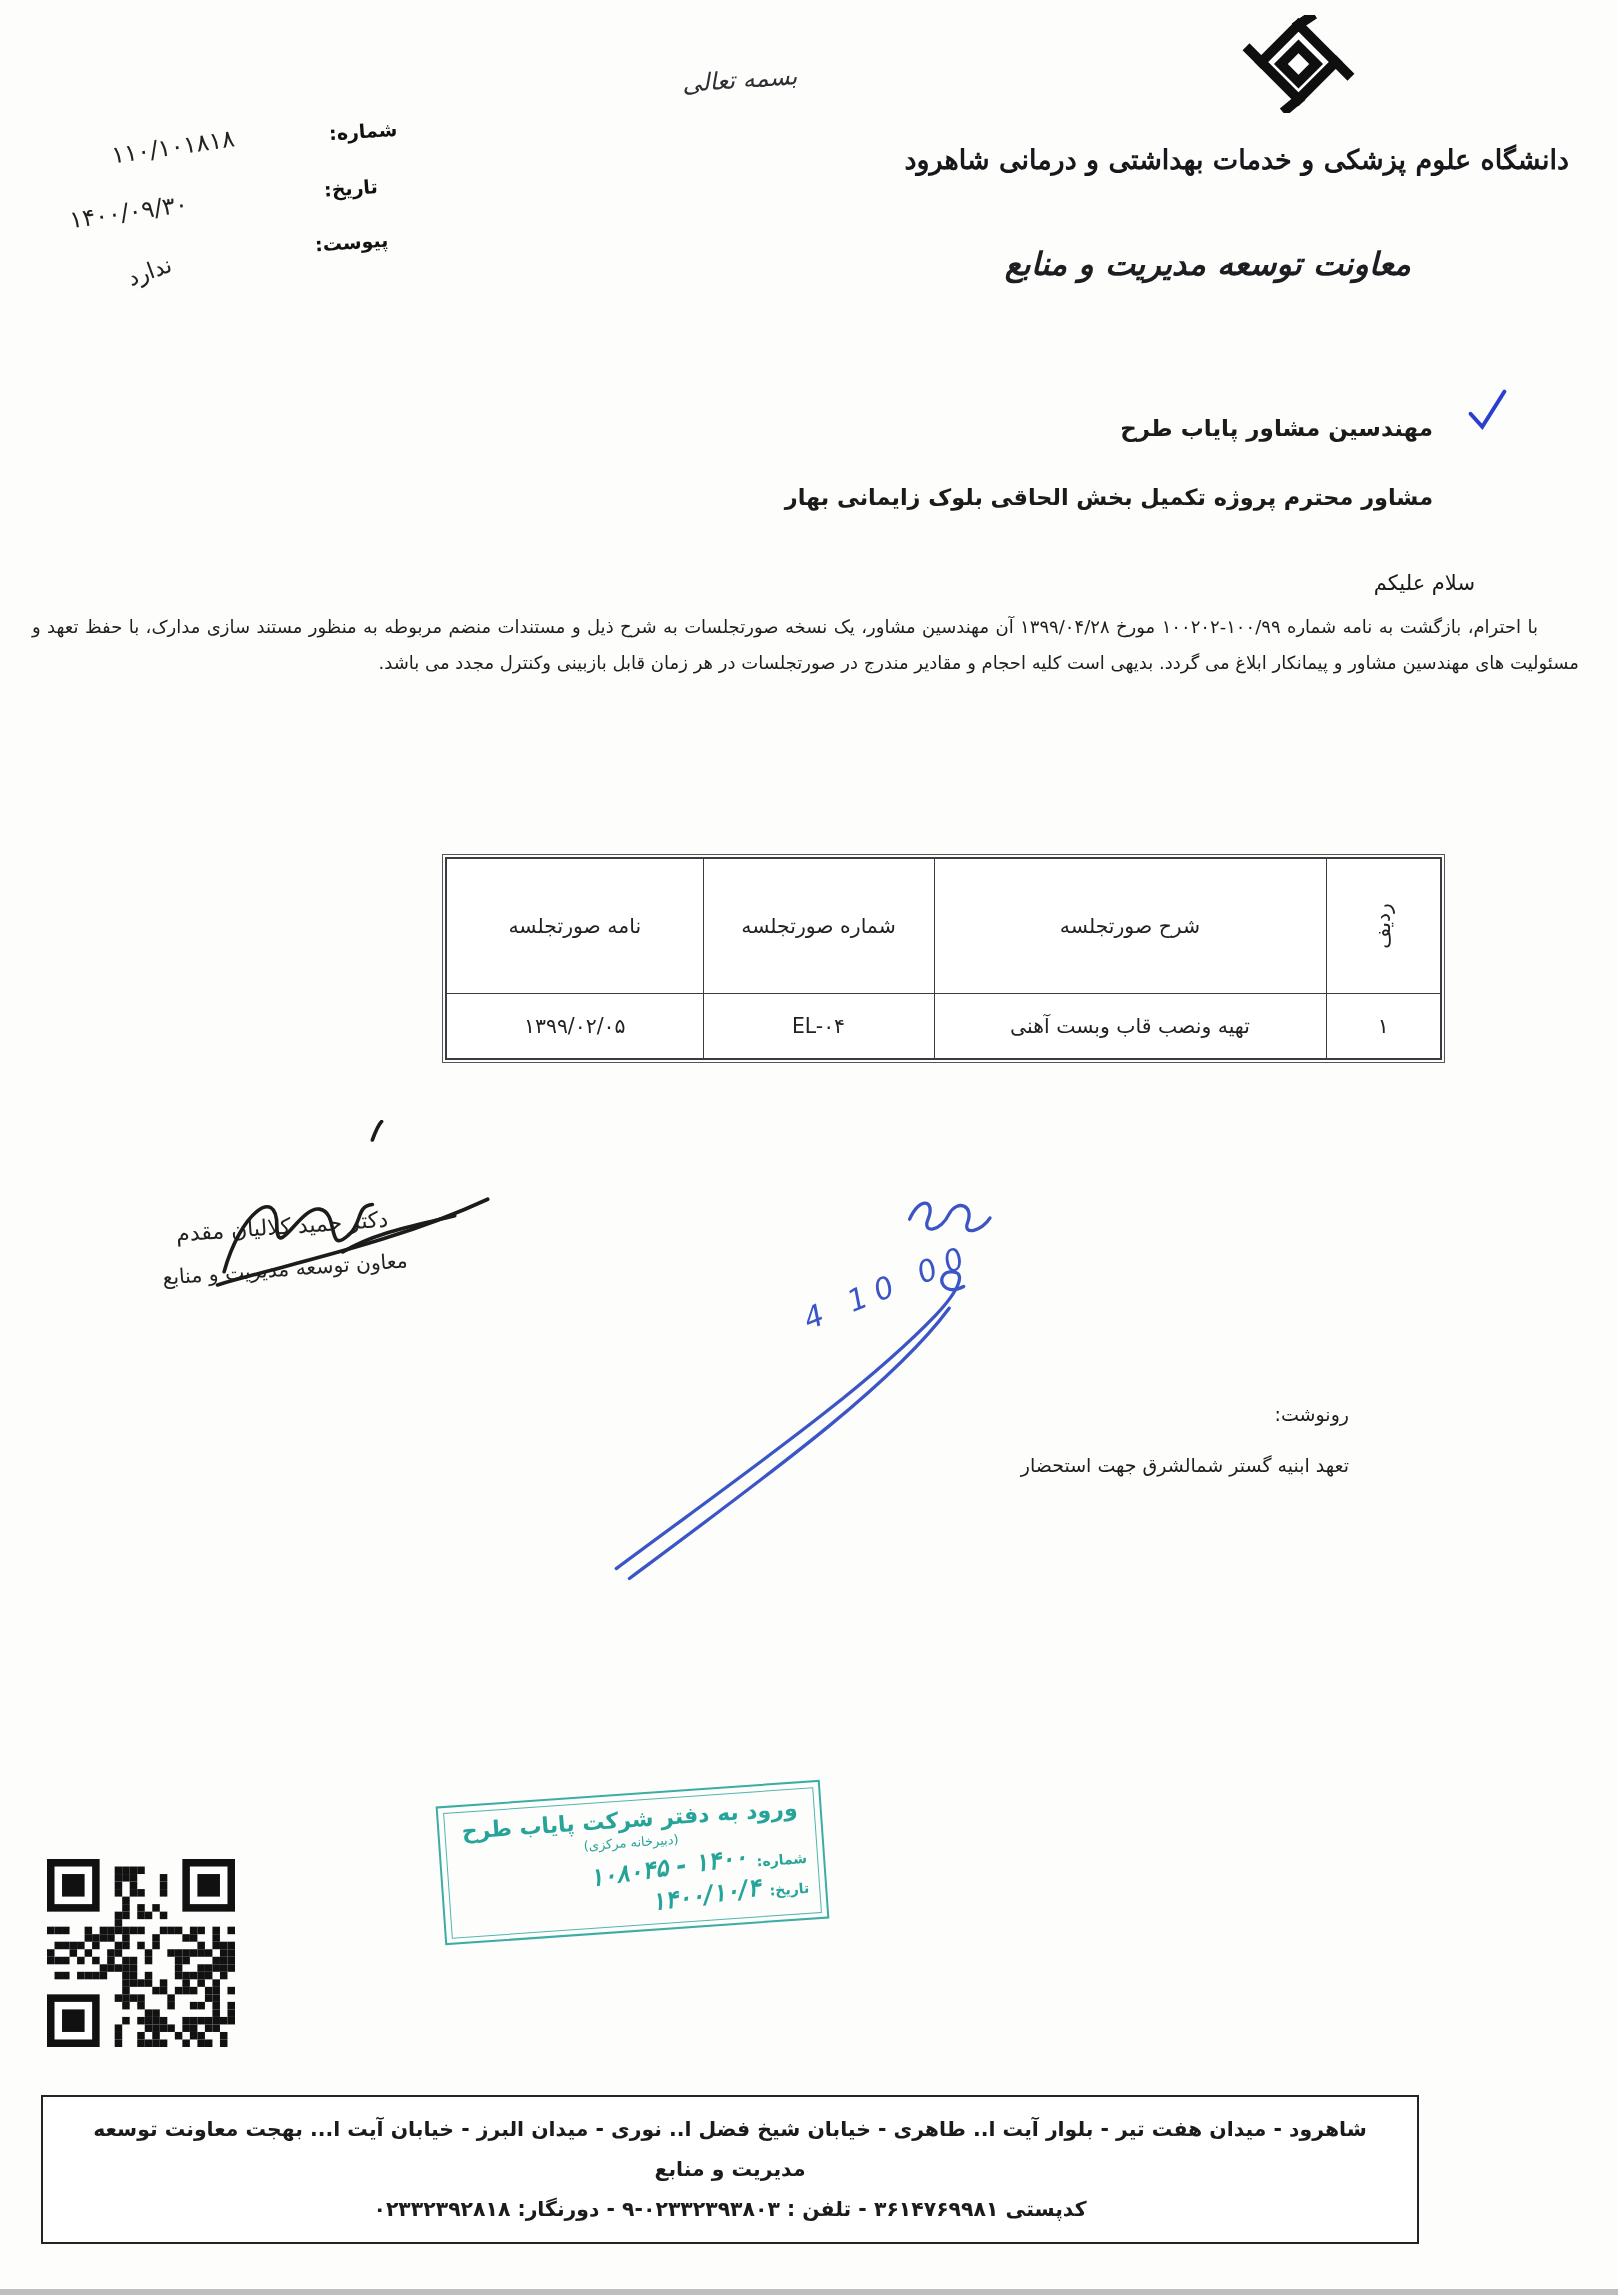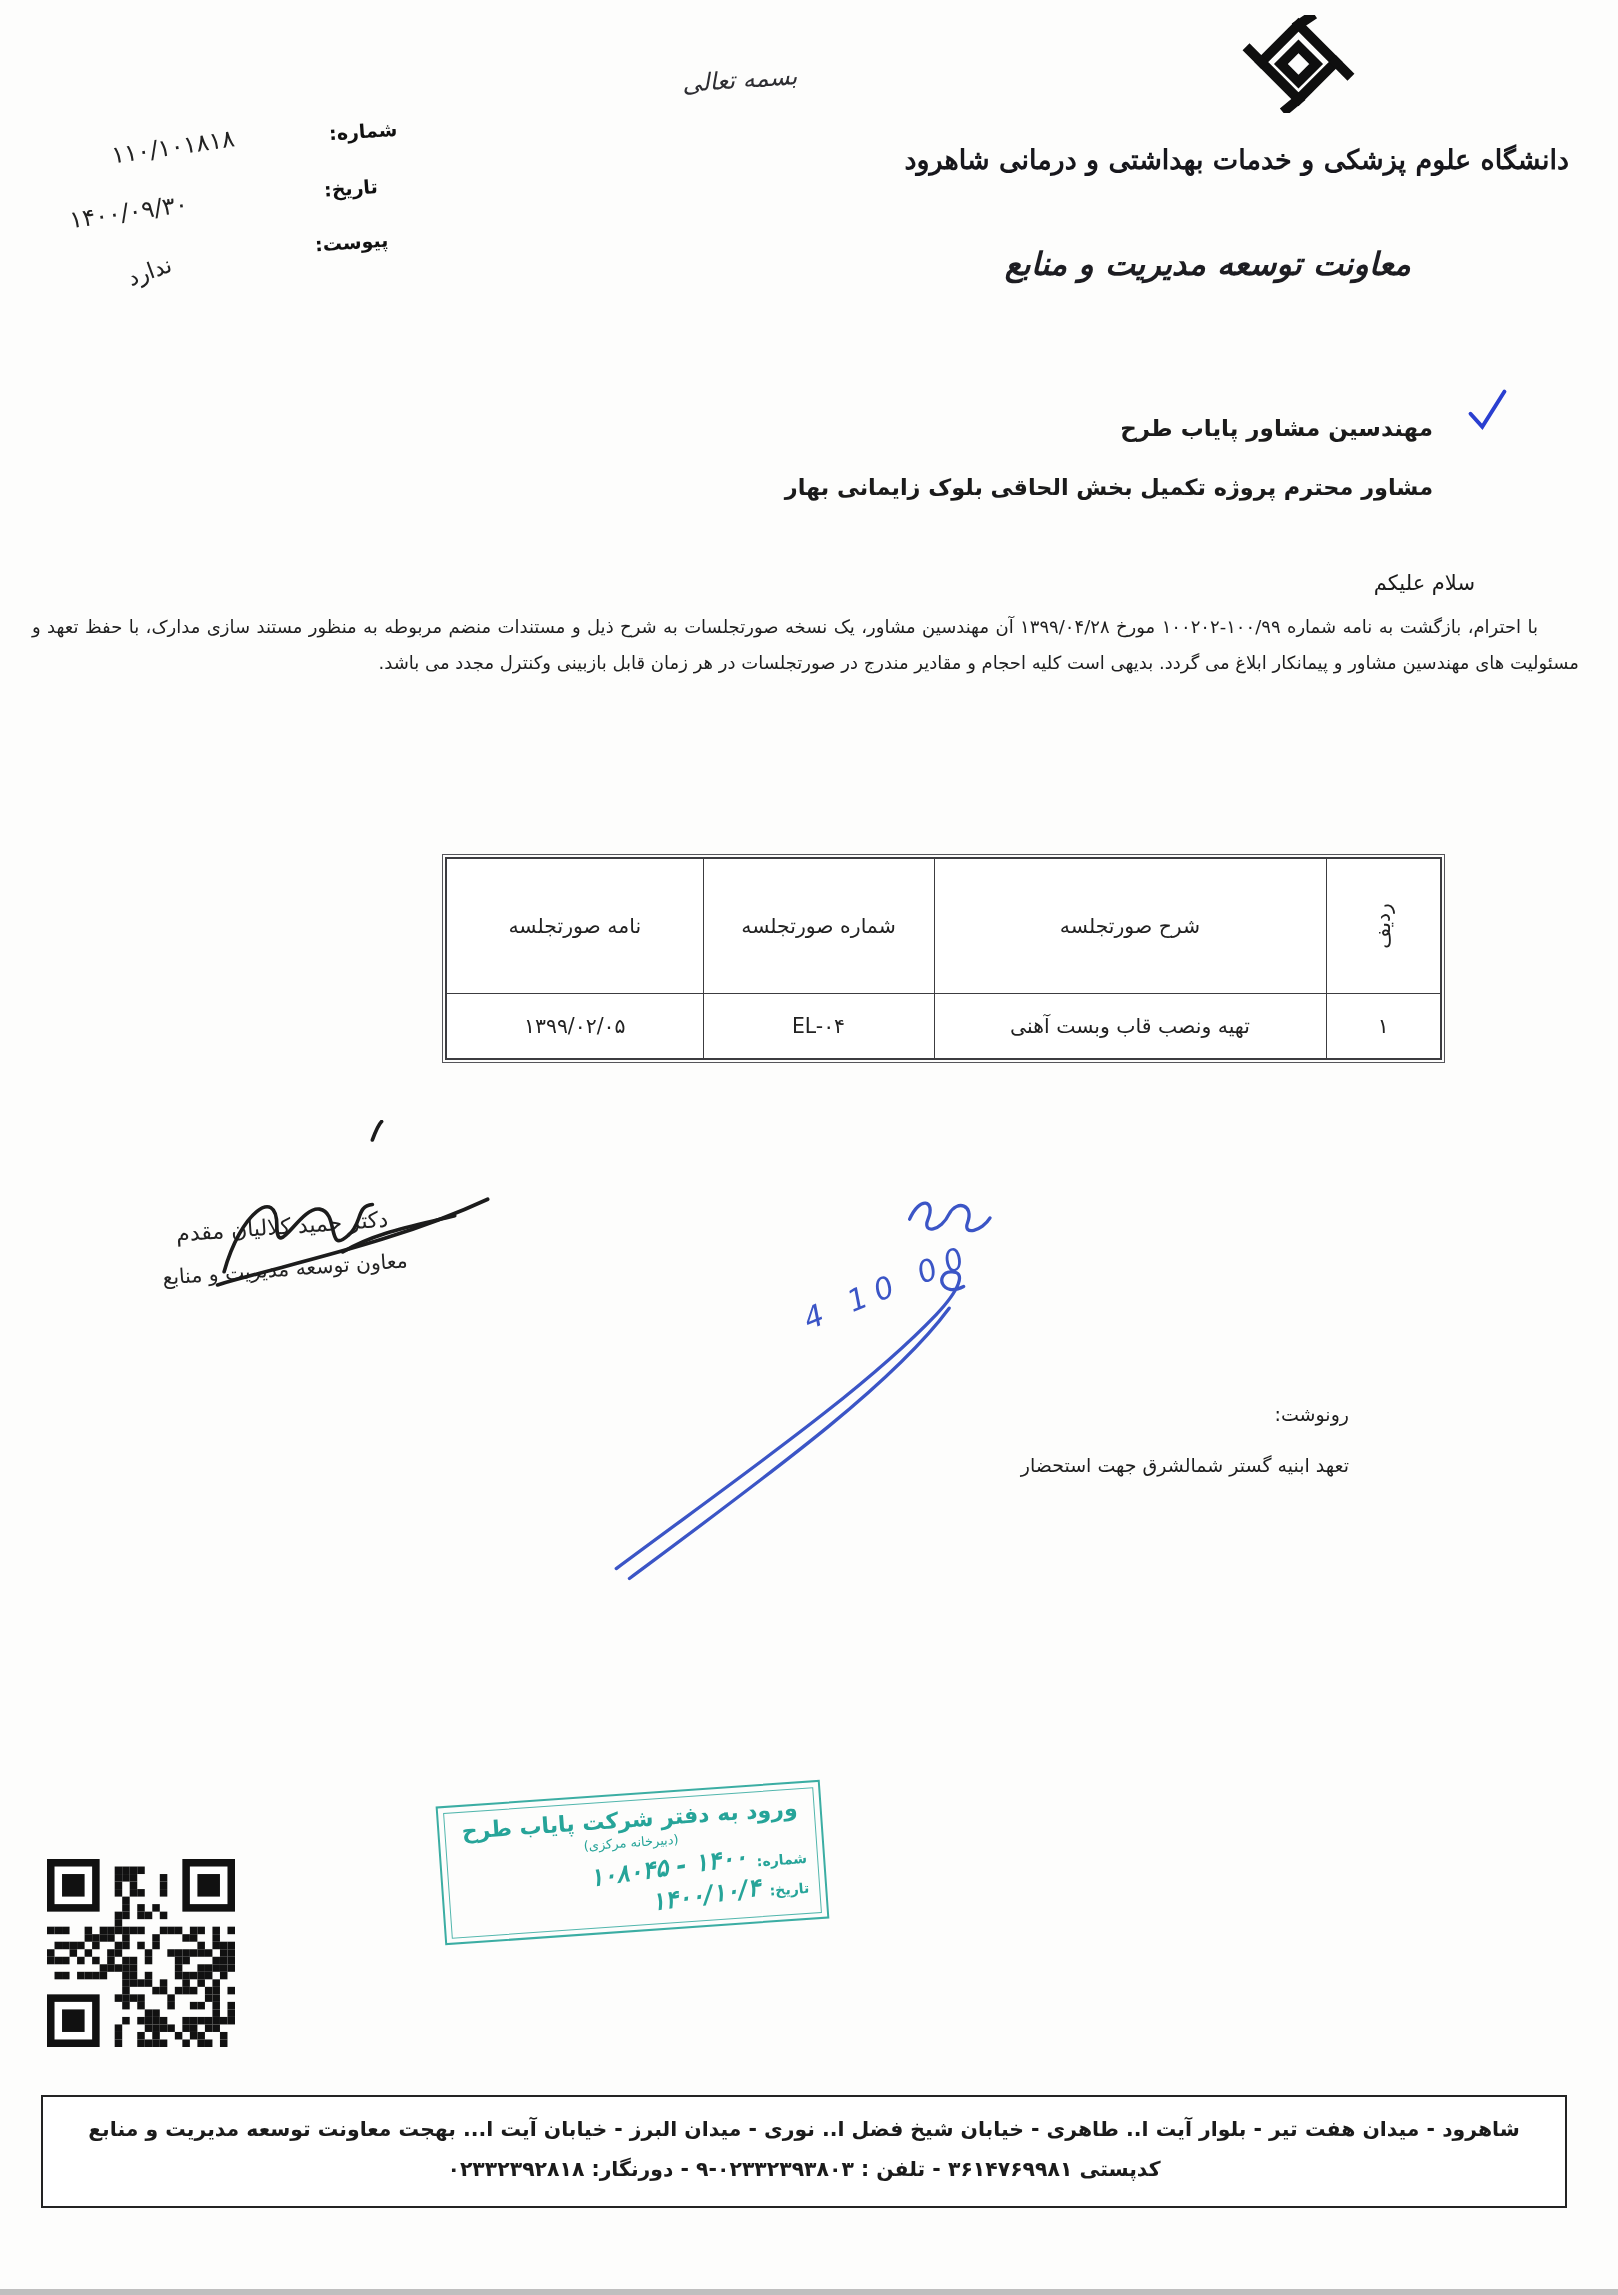--- a/index.html
+++ b/index.html
@@ -34,21 +34,21 @@
   .m-num-l { left:329px; top:120px; transform:rotate(-4deg); }
   .m-num-v { left:111px; top:133px; transform:rotate(-8deg); }
   .m-date-l { left:324px; top:177px; transform:rotate(-4deg); }
   .m-date-v { left:69px; top:198px; transform:rotate(-8deg); }
   .m-att-l { left:315px; top:231px; transform:rotate(-4deg); }
   .m-att-v { left:127px; top:258px; transform:rotate(-20deg); font-size:22.4px; }
 
   
   .checkmark { position:absolute; left:1464px; top:386px; width:47px; height:49px; }
   .recipient { position:absolute; right:186px; top:415px; direction:rtl; text-align:right; }
-  .recipient .r1 { font-size:23px; font-weight:bold; margin-bottom:33px; }
+  .recipient .r1 { font-size:23px; font-weight:bold; margin-bottom:43px; }
   .recipient .r2 { font-size:22.4px; font-weight:bold; }
   .salutation { position:absolute; right:144px; top:571px; direction:rtl; font-size:21px; }
   .body-par {
     position:absolute; right:40px; left:32px; top:609px; direction:rtl;
     font-size:18px; line-height:2.0; text-align:justify; text-indent:41px; color:#1e1e1e;
   }
 
   
   .minutes-table {
     position:absolute; left:445px; top:857px; direction:rtl;
@@ -91,21 +91,21 @@
   .stamp-inner { border:0.7px solid rgba(38,164,153,.8); padding:6.6px 10.5px 10.5px; }
   .stamp-title { font-size:22px; font-weight:bold; text-align:center; }
   .stamp-sub { font-size:13px; text-align:center; margin:2.6px 0 5.3px; }
   .stamp-row { display:flex; align-items:center; gap:9.2px; margin-top:1.3px; }
   .stamp-label { font-size:14px; font-weight:bold; }
   .stamp-hand { font-size:24.4px; font-style:italic; font-weight:bold; transform:rotate(-4deg); letter-spacing:2px; }
 
   
   .qr { position:absolute; left:47px; top:1859px; width:188px; height:188px; }
   .footer {
-    position:absolute; left:41px; top:2095px; width:1526px; min-height:113px;
+    position:absolute; left:41px; top:2095px; width:1378px; min-height:113px;
     border:2px solid #232323; direction:rtl; text-align:center;
     font-weight:bold; font-size:20.4px; line-height:1.95; padding:13px 23px; background:#fff;
   }
   .scan-bottom { position:absolute; left:0; right:0; bottom:0; height:6px; background:#bfbfbf; }
 </style>
 </head>
 <body>
 
 <div class="page">
 

